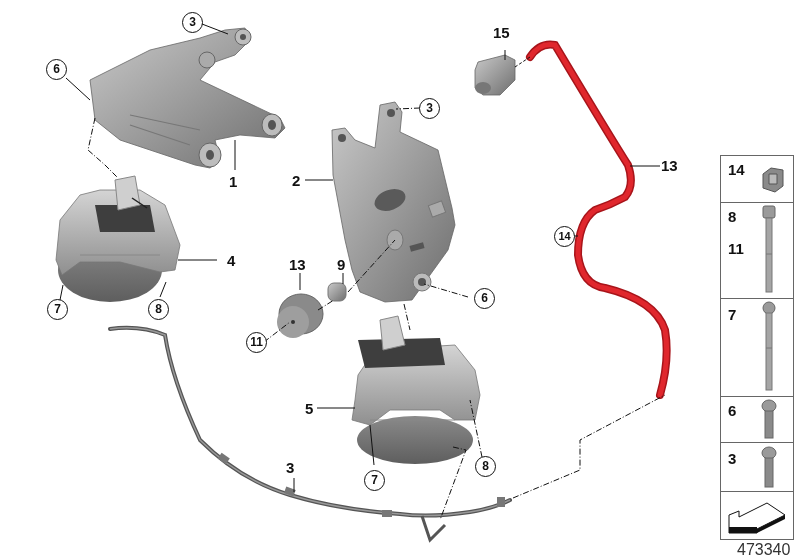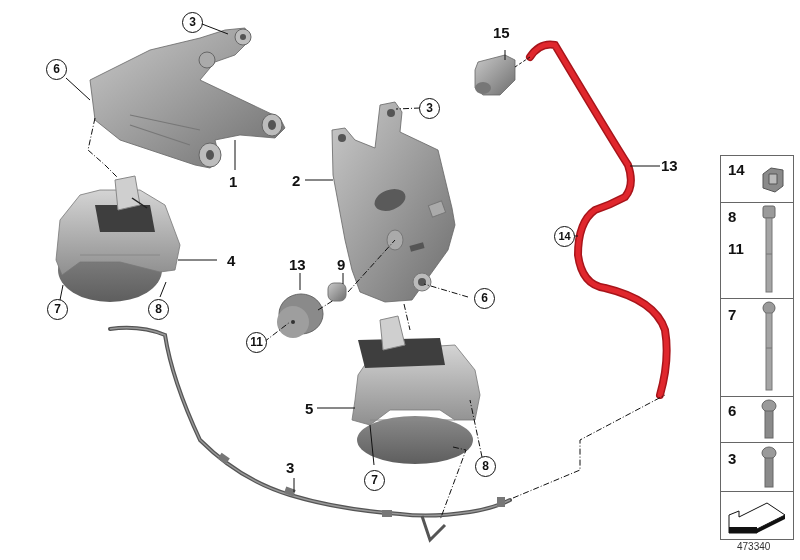--- a/index.html
+++ b/index.html
@@ -4,21 +4,21 @@
 <style>
   html, body { margin:0; padding:0; background:#ffffff; }
   body { width:800px; height:560px; position:relative; overflow:hidden; font-family:"Liberation Sans", sans-serif; }
   #diagram { position:absolute; left:0; top:0; width:800px; height:560px; }
   .num { position:absolute; font-weight:bold; font-size:15px; color:#111; line-height:1; font-family:"Liberation Sans", sans-serif;text-align:center; }
   .circ { position:absolute; width:19px; height:19px; border:1.6px solid #111; border-radius:50%; background:#fff;
           font-weight:bold; font-size:12px; color:#111; text-align:center; line-height:19px; font-family:"Liberation Sans", sans-serif; }
   .legend { position:absolute; left:720px; top:155px; width:72px; height:383px; border:1px solid #666; background:#fff; }
   .lrow { position:absolute; left:0; width:72px; border-bottom:1px solid #666; }
   .lrow .lnum { position:absolute; left:7px; font-weight:bold; font-size:15px; color:#111; }
-  .catno { position:absolute; left:737px; top:541px; font-size:10px; color:#333; font-family:"Liberation Sans", sans-serif; }
+  .catno { position:absolute; left:737px; top:541px; font-size:16px; color:#333; font-family:"Liberation Sans", sans-serif; }
 </style>
 </head>
 <body>
 
 <svg id="diagram" width="800" height="560" viewBox="0 0 800 560" xmlns="http://www.w3.org/2000/svg">
   <defs>
     <linearGradient id="gMetal" x1="0" y1="0" x2="1" y2="1">
       <stop offset="0" stop-color="#c9c9c9"></stop>
       <stop offset="0.5" stop-color="#9c9c9c"></stop>
       <stop offset="1" stop-color="#6e6e6e"></stop>

